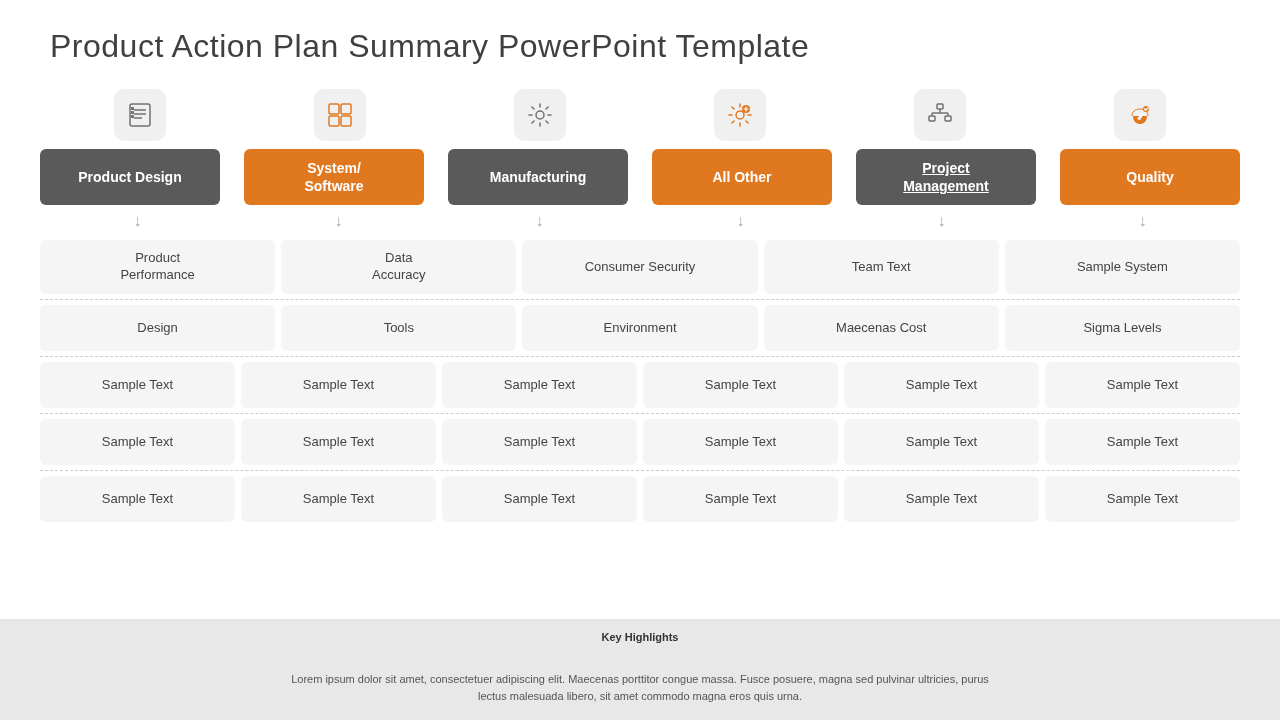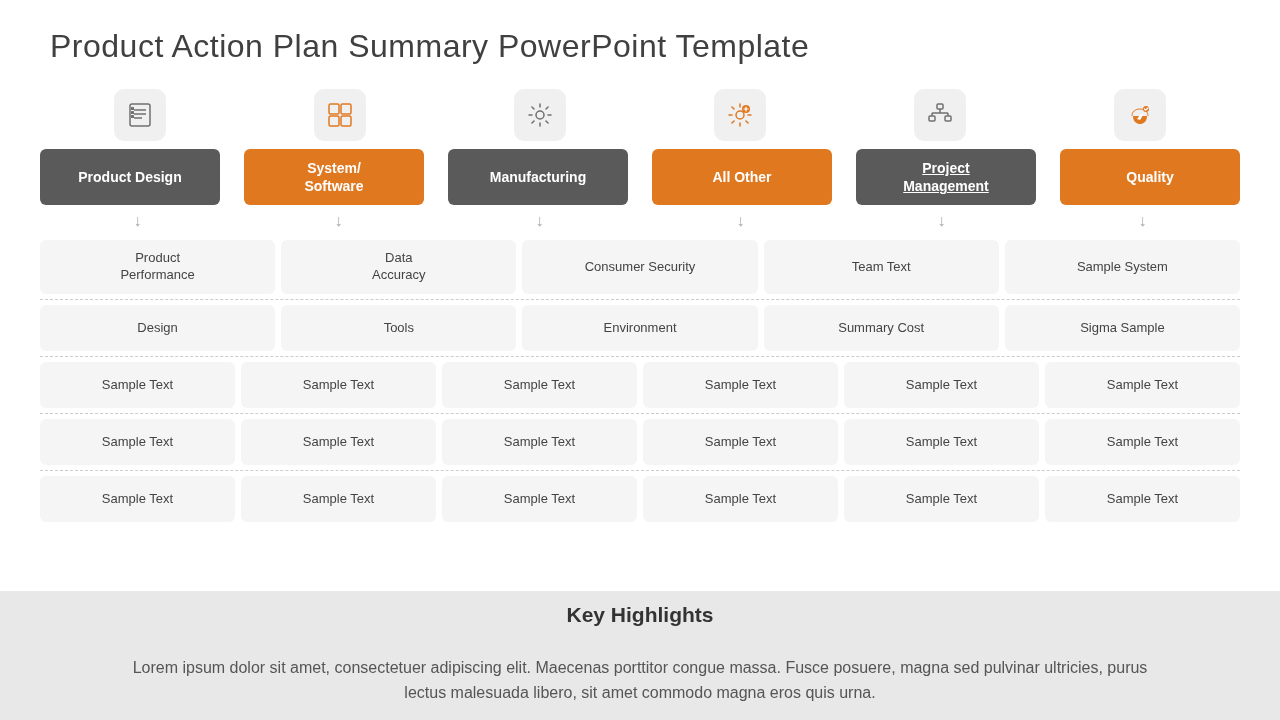--- a/index.html
+++ b/index.html
@@ -120,27 +120,27 @@
       align-items: center;
       justify-content: center;
       margin: 3px 0;
     }
     .footer-area {
       background: #e8e8e8;
       padding: 12px 50px 14px 50px;
       text-align: center;
     }
     .footer-title {
-      font-size: 21px;
+      font-size: 11px;
       font-weight: 700;
       color: #333333;
       margin-bottom: 6px;
     }
     .footer-text {
-      font-size: 16px;
+      font-size: 11px;
       color: #555555;
       line-height: 1.6;
       margin-top: 28px;
     }
   </style>
 </head>
 <body>
 
 <div class="main-container">
   <div class="title-area">
@@ -271,24 +271,24 @@
         <div class="data-cell">
             <span>Design</span>
           </div>
         <div class="data-cell">
             <span>Tools</span>
           </div>
         <div class="data-cell">
             <span>Environment</span>
           </div>
         <div class="data-cell">
-            <span>Summary Cost</span>
-          </div>
-        <div class="data-cell">
-            <span>Sigma Sample</span>
+            <span>Maecenas Cost</span>
+          </div>
+        <div class="data-cell">
+            <span>Sigma Levels</span>
           </div>
       </div>
 
       <div class="data-row">
         <div class="data-cell">
             <span>Sample Text</span>
           </div>
         <div class="data-cell">
             <span>Sample Text</span>
           </div>

